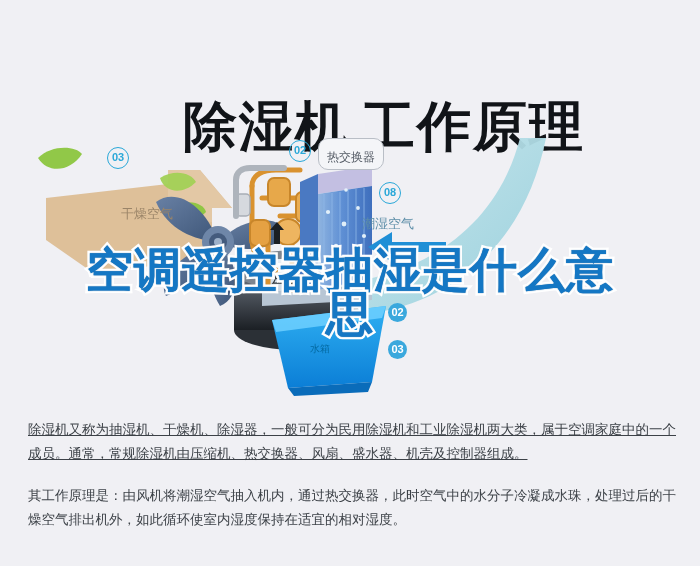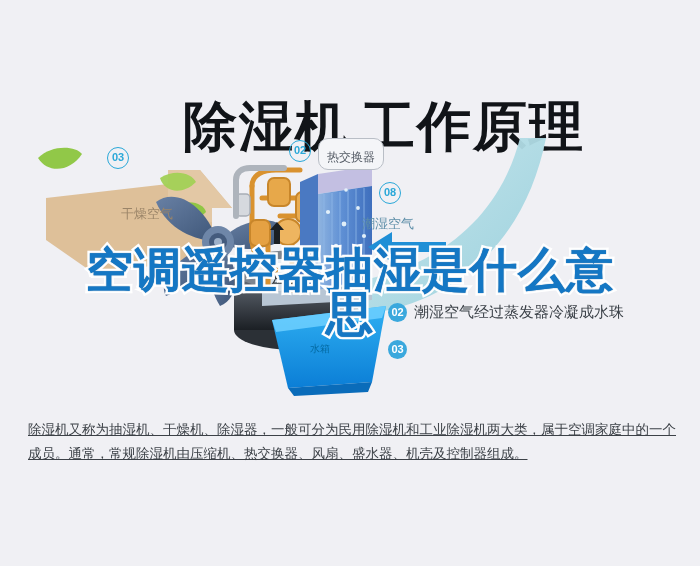--- a/index.html
+++ b/index.html
@@ -250,27 +250,27 @@
     <div class="badge" style="left:379px;top:62px;">08</div>
     <div class="scene-label blue" style="left:362px;top:95px;">潮湿空气</div>
 
     <div class="scene-label dark" style="left:272px;top:152px;font-style:italic;">压缩机</div>
     <div class="scene-label white" style="left:310px;top:222px;">水箱</div>
   </div>
 
   <div class="legend">
     <div class="legend-row">
       <div class="legend-badge">02</div>
-      <div class="legend-text">潮湿空气经过蒸发器冷凝成水珠</div>
     </div>
     <div class="legend-row">
       <div class="legend-badge">03</div>
     </div>
   </div>
 
   <div class="watermark">
     <span class="wline">空调遥控器抽湿是什么意</span>
     <span class="wline">思</span>
   </div>
 
   <div class="body-text" id="para1">除湿机又称为抽湿机、干燥机、除湿器，一般可分为民用除湿机和工业除湿机两大类，属于空调家庭中的一个成员。通常，常规除湿机由压缩机、热交换器、风扇、盛水器、机壳及控制器组成。</div>
+  <div class="body-text" id="para2">其工作原理是：由风机将潮湿空气抽入机内，通过热交换器，此时空气中的水分子冷凝成水珠，处理过后的干燥空气排出机外，如此循环使室内湿度保持在适宜的相对湿度。</div>
 
 </div>
 
 </body></html>

